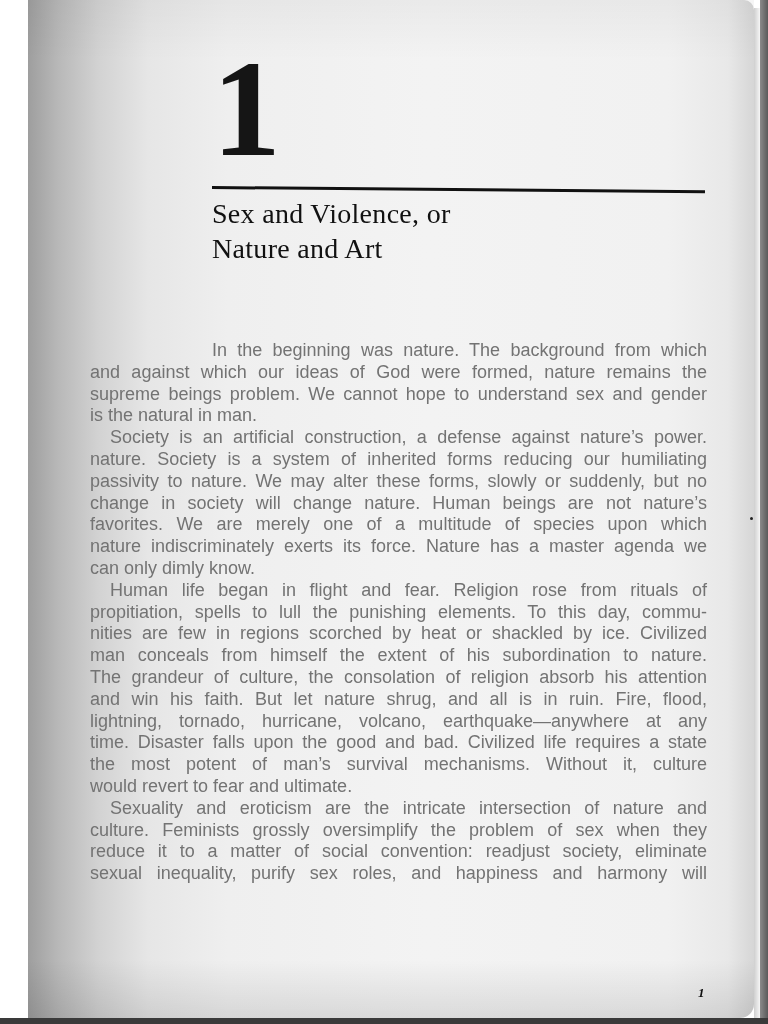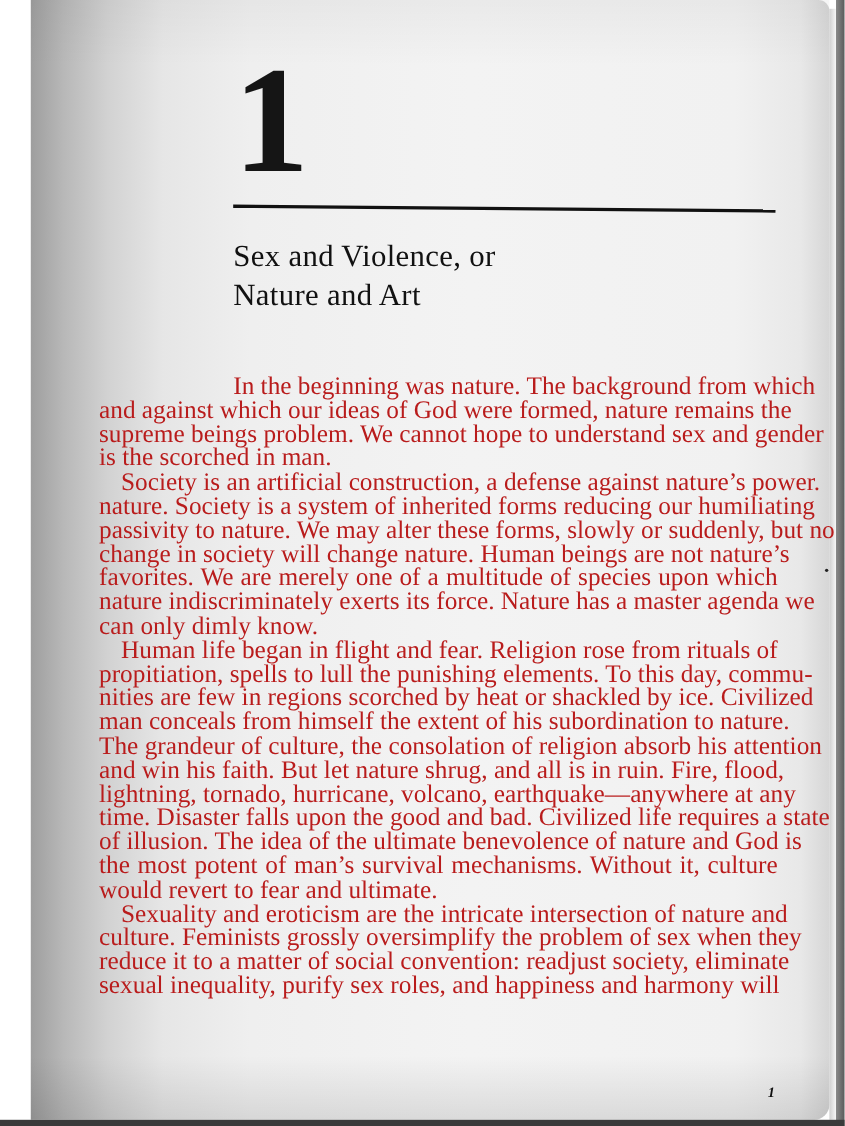--- a/index.html
+++ b/index.html
@@ -92,32 +92,31 @@
     }
     .chapter-title {
       position: absolute;
       left: 212px;
       top: 196px;
       font-family: "Liberation Serif", serif;
       font-size: 28px;
       line-height: 35px;
       color: #111111;
       letter-spacing: 0.3px;
-      margin-top: 20px;
     }
     .chapter-title span { display: block; }
     .body-text {
       position: absolute;
       left: 90px;
       top: 340px;
       width: 617px;
-      font-family: Liberation Serif, serif;
-      font-size: 23px;
+      font-family: Liberation Sans, sans-serif;
+      font-size: 18px;
       line-height: 21.8px;
-      color: #b91c1c;
+      color: #737373;
     }
     .body-text .line {
       display: block;
       white-space: nowrap;
       text-align: justify;
       text-align-last: justify;
       height: 21.8px;
     }
     .body-text .line.last {
       text-align-last: left;
@@ -163,39 +162,38 @@
   <div class="chapter-title">
     <span>Sex and Violence, or</span>
     <span>Nature and Art</span>
   </div>
 
   <div class="body-text">
 
     <span class="line indent-first">In the beginning was nature. The background from which</span>
     <span class="line">and against which our ideas of God were formed, nature remains the</span>
     <span class="line">supreme beings problem. We cannot hope to understand sex and gender</span>
-    <span class="line last">is the scorched in man.</span>
+    <span class="line last">is the natural in man.</span>
 
     <span class="line indent">Society is an artificial construction, a defense against nature’s power.</span>
     <span class="line">nature. Society is a system of inherited forms reducing our humiliating</span>
     <span class="line">passivity to nature. We may alter these forms, slowly or suddenly, but no</span>
     <span class="line">change in society will change nature. Human beings are not nature’s</span>
     <span class="line">favorites. We are merely one of a multitude of species upon which</span>
     <span class="line">nature indiscriminately exerts its force. Nature has a master agenda we</span>
     <span class="line last">can only dimly know.</span>
 
     <span class="line indent">Human life began in flight and fear. Religion rose from rituals of</span>
     <span class="line">propitiation, spells to lull the punishing elements. To this day, commu-</span>
     <span class="line">nities are few in regions scorched by heat or shackled by ice. Civilized</span>
     <span class="line">man conceals from himself the extent of his subordination to nature.</span>
     <span class="line">The grandeur of culture, the consolation of religion absorb his attention</span>
     <span class="line">and win his faith. But let nature shrug, and all is in ruin. Fire, flood,</span>
     <span class="line">lightning, tornado, hurricane, volcano, earthquake—anywhere at any</span>
     <span class="line">time. Disaster falls upon the good and bad. Civilized life requires a state</span>
-    <span class="line">of illusion. The idea of the ultimate benevolence of nature and God is</span>
     <span class="line">the most potent of man’s survival mechanisms. Without it, culture</span>
     <span class="line last">would revert to fear and ultimate.</span>
 
     <span class="line indent">Sexuality and eroticism are the intricate intersection of nature and</span>
     <span class="line">culture. Feminists grossly oversimplify the problem of sex when they</span>
     <span class="line">reduce it to a matter of social convention: readjust society, eliminate</span>
     <span class="line">sexual inequality, purify sex roles, and happiness and harmony will</span>
   </div>
 
   <div class="folio">1</div>

